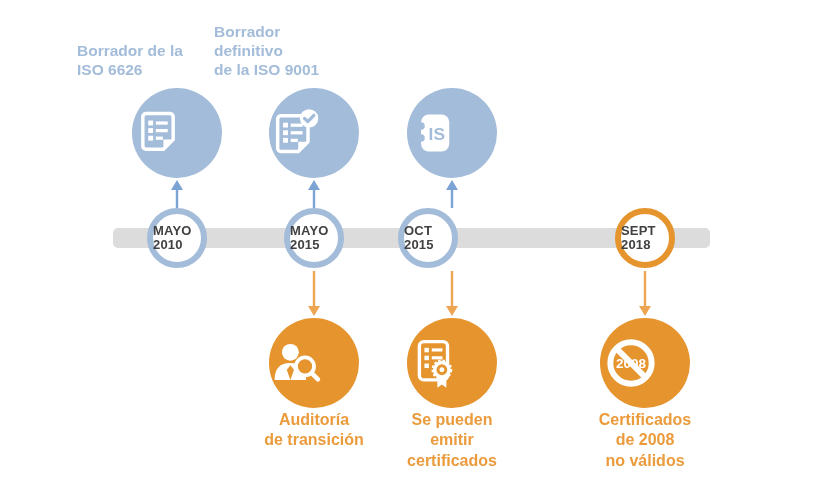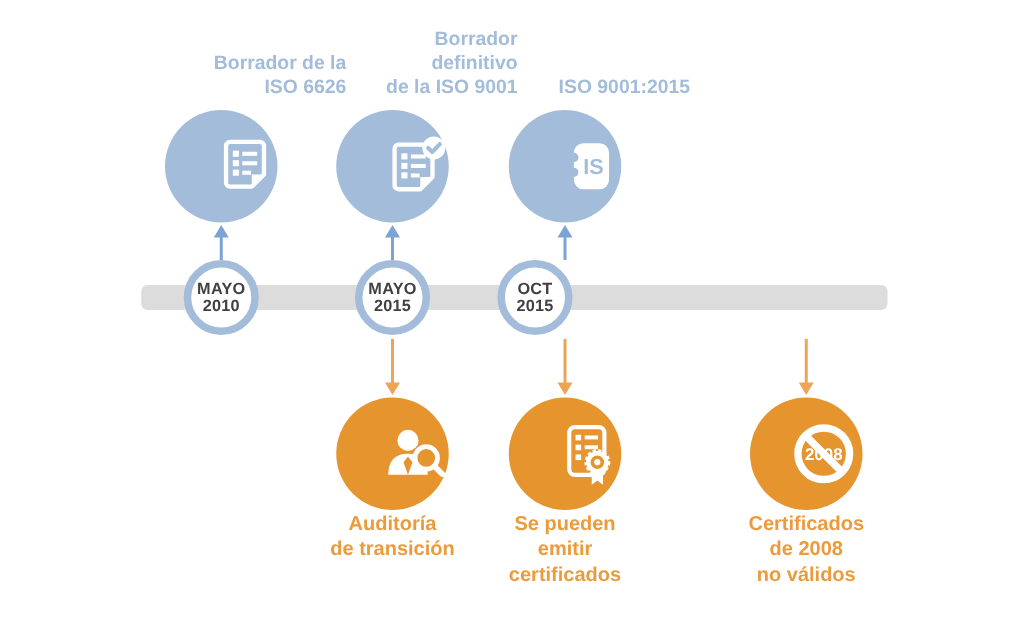--- a/index.html
+++ b/index.html
@@ -11,65 +11,64 @@
     --bar:#dcdcdc;
     --date:#414042;
   }
   html,body{margin:0;padding:0;background:#ffffff;}
   .stage{
     position:relative;width:820px;height:500px;background:#ffffff;overflow:hidden;
     font-family:"Liberation Sans",sans-serif;
   }
   
   .top-label{
-    position:absolute;width:200px;bottom:420px;text-align:right;
+    position:absolute;width:200px;bottom:420px;text-align:left;
     color:var(--blue);font-weight:bold;font-size:15.5px;line-height:1.22;
     white-space:pre-line;
   }
   .bottom-label{
     position:absolute;width:200px;top:410px;text-align:center;
     color:var(--orange-text);font-weight:bold;font-size:16px;line-height:1.28;
     white-space:pre-line;
   }
   
   .circle{
     position:absolute;width:90px;height:90px;border-radius:50%;
-    display:flex;align-items:center;justify-content:flex-end;
+    display:flex;align-items:center;justify-content:flex-start;
   }
   .circle.blue{background:var(--blue);}
   .circle.orange{background:var(--orange);}
   
   .bar{
     position:absolute;left:113px;top:228px;width:597px;height:20px;
     background:var(--bar);border-radius:5px;
   }
   
   .node{
     position:absolute;width:60px;height:60px;border-radius:50%;box-sizing:border-box;
     background:#ffffff;top:208px;
-    display:flex;flex-direction:column;align-items:center;justify-content:center;
+    display:flex;flex-direction:column;align-items:flex-start;justify-content:center;
     color:var(--date);font-weight:bold;font-size:13px;line-height:1.1;letter-spacing:.2px;
   }
   .node.blue-ring{border:6px solid var(--blue);}
   .node.orange-ring{border:6px solid var(--orange);}
   
   .arrow{position:absolute;}
   svg text{font-family:"Liberation Sans",sans-serif;}
 </style>
 </head>
 <body>
 
 <div class="stage">
 
   <div class="top-label" style="left:77px">Borrador de la
 ISO 6626</div>
   <div class="top-label" style="left:214px">Borrador
 definitivo
 de la ISO 9001</div>
-  <div class="top-label" style="left:352px">ISO 9001:2015</div>
 
   <div class="circle blue" style="left:132px;top:88px">
     <svg width="52" height="52" viewBox="0 0 48 48">
       <path d="M13 6 h22 a3 3 0 0 1 3 3 v21 l-9 9 H13 a3 3 0 0 1 -3 -3 V9 a3 3 0 0 1 3 -3 z" fill="none" stroke="#fff" stroke-width="3.2" stroke-linejoin="round"></path>
       <path d="M38 30 l-9 9 v-9 z" fill="#fff"></path>
       <rect x="15" y="12.5" width="4.5" height="4.5" fill="#fff"></rect>
       <rect x="15" y="19.5" width="4.5" height="4.5" fill="#fff"></rect>
       <rect x="15" y="26.5" width="4.5" height="4.5" fill="#fff"></rect>
       <rect x="22" y="13.3" width="11" height="3" fill="#fff"></rect>
       <rect x="22" y="20.3" width="11" height="3" fill="#fff"></rect>
@@ -123,20 +122,24 @@
     <span>2010</span>
   </div>
   <div class="node blue-ring" style="left:284px">
     <span>MAYO</span>
     <span>2015</span>
   </div>
   <div class="node blue-ring" style="left:398px">
     <span>OCT</span>
     <span>2015</span>
   </div>
+  <div class="node orange-ring" style="left:615px">
+    <span>SEPT</span>
+    <span>2018</span>
+  </div>
 
   <svg class="arrow" style="left:306px;top:271px" width="16" height="45">
     <rect x="6.8" y="0" width="2.4" height="37" fill="#eda553"></rect>
     <polygon points="8,45 2,35 14,35" fill="#eda553"></polygon>
   </svg>
   <svg class="arrow" style="left:444px;top:271px" width="16" height="45">
     <rect x="6.8" y="0" width="2.4" height="37" fill="#eda553"></rect>
     <polygon points="8,45 2,35 14,35" fill="#eda553"></polygon>
   </svg>
   <svg class="arrow" style="left:637px;top:271px" width="16" height="45">

